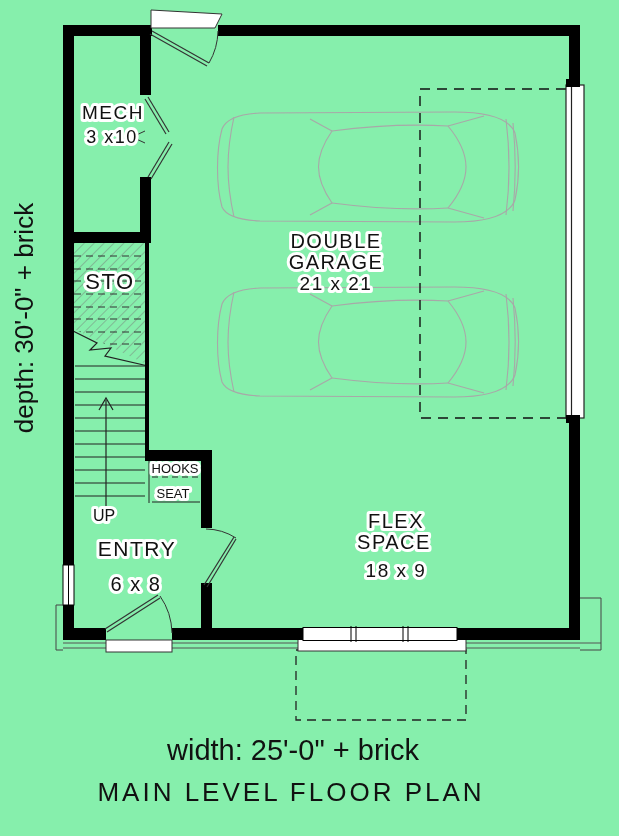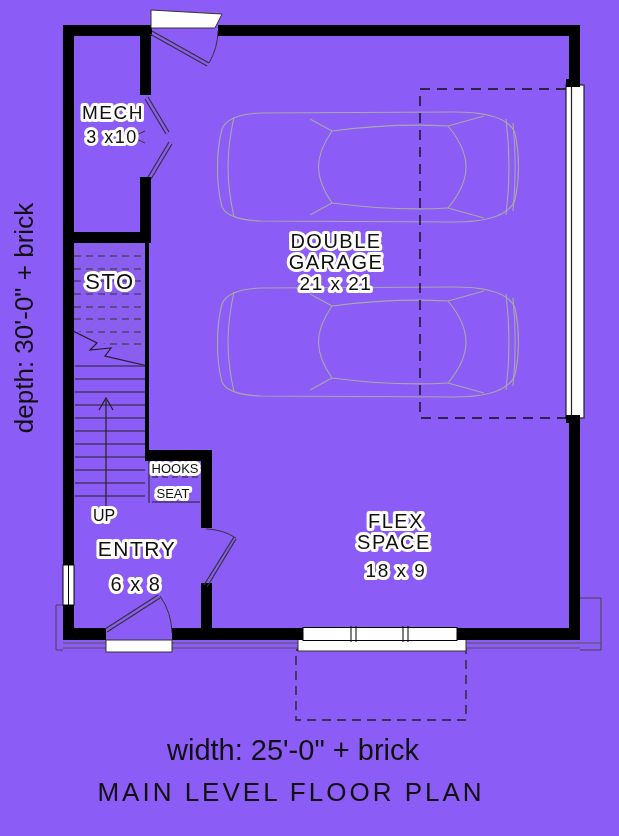--- a/index.html
+++ b/index.html
@@ -1,16 +1,16 @@
 <!DOCTYPE html>
 <html><head>
 <meta charset="utf-8">
 <style>
   html,body{margin:0;padding:0;background:#fff;}
-  .page{position:relative;width:619px;height:836px;background:#8b5cf6;overflow:hidden;
+  .page{position:relative;width:619px;height:836px;background:#86efac;overflow:hidden;
         font-family:"Liberation Sans",sans-serif;}
   svg{display:block;}
   text{fill:#111;font-family:"Liberation Sans",sans-serif;}
   .halo{paint-order:stroke;stroke:#fff;stroke-width:6px;stroke-linejoin:round;}
   .roomname{letter-spacing:1.5px;}
 </style>
 </head>
 <body>
 
 <div class="page">

